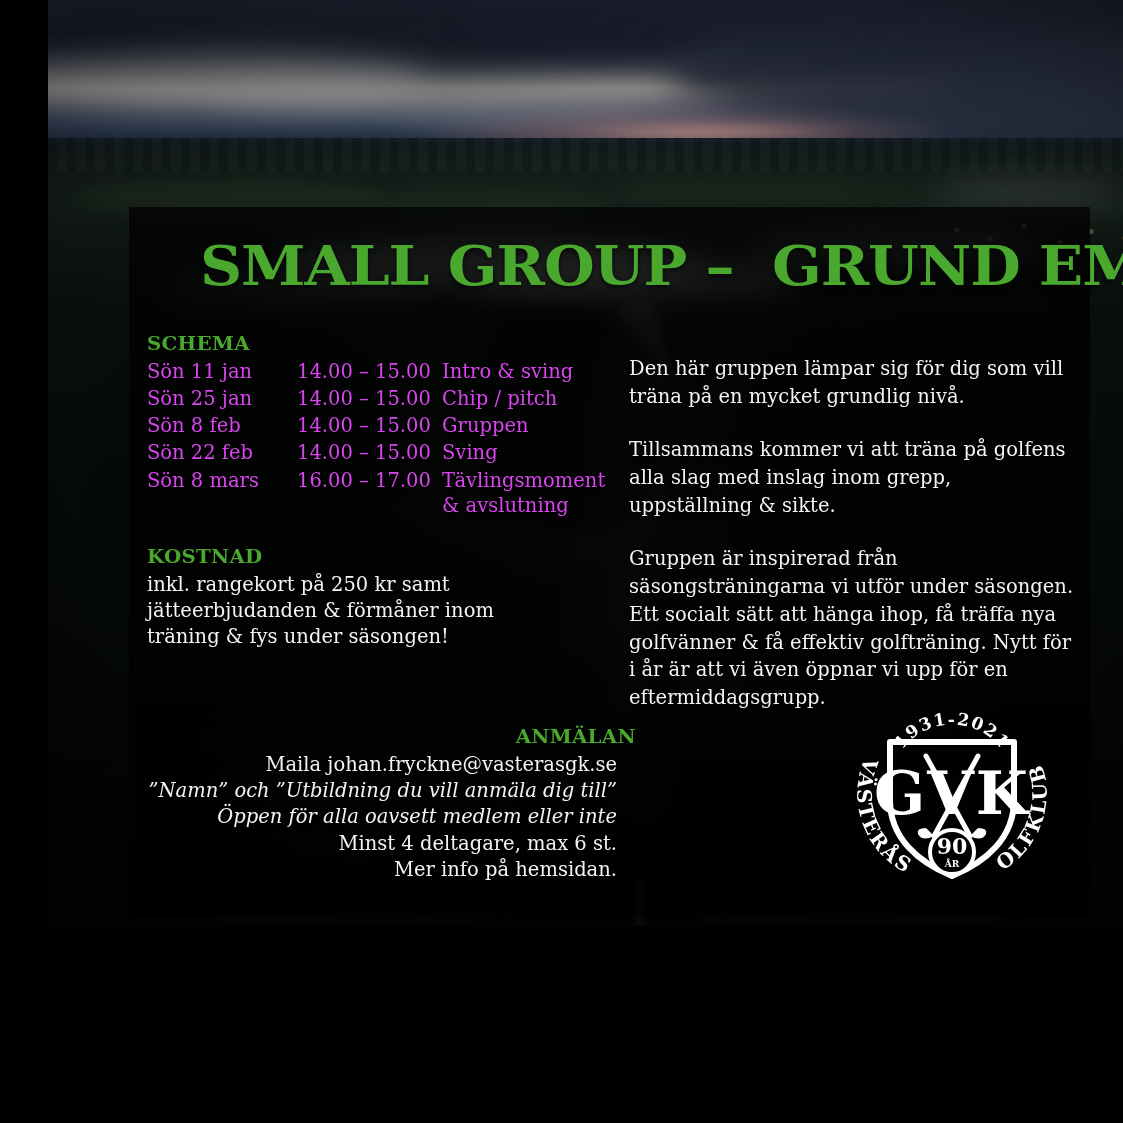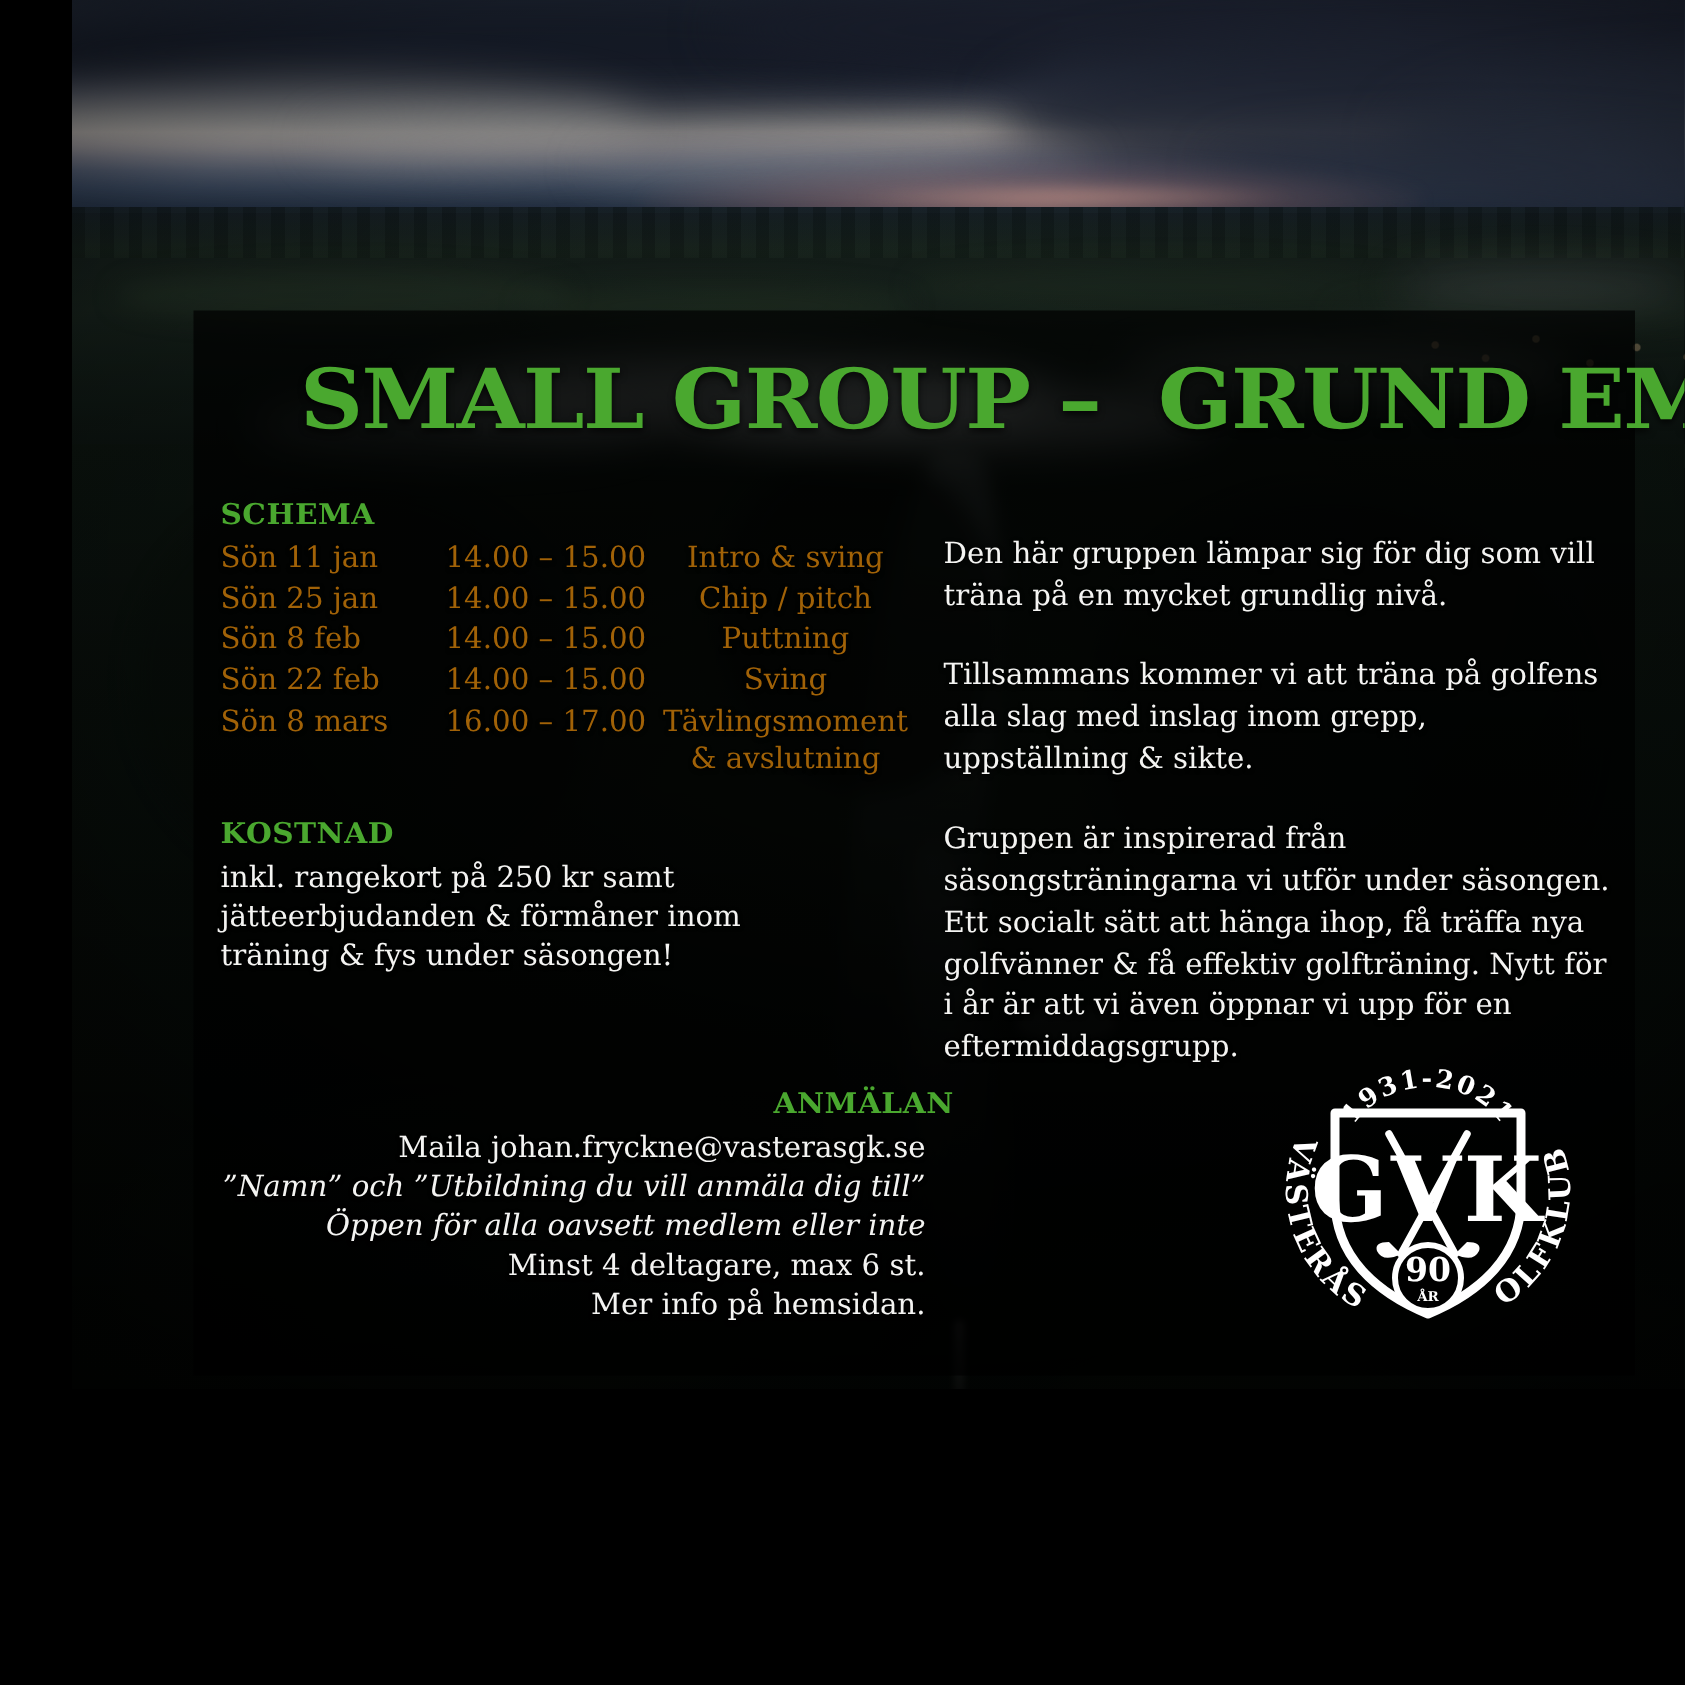--- a/index.html
+++ b/index.html
@@ -195,30 +195,30 @@
     letter-spacing:.3px;
     transform:scaleX(1.04);
     transform-origin:left center;
     margin:0 0 3px 0;
     line-height:1.25;
   }
   .sched{border-collapse:collapse;border-spacing:0;}
   .sched td{
     font-family:"DejaVu Serif", serif;
     font-size:19.5px;
-    color:#a16207;
+    color:#d946ef;
     padding:0 0 1.5px 0;
     line-height:1.32;
     vertical-align:top;
     white-space:nowrap;
     text-shadow:0 1px 3px rgba(0,0,0,.9);
   }
   .c-day{width:150px;}
   .c-time{width:145px;}
-  .c-act{width:auto;white-space:normal;text-align:center;}
+  .c-act{width:auto;white-space:normal;}
 
   .blk{margin-top:0;}
   .blk p{
     margin:0;
     font-family:"DejaVu Serif", serif;
     font-size:19.5px;
     color:#f4f4f2;
     line-height:1.35;
     text-shadow:0 1px 3px rgba(0,0,0,.9);
   }
@@ -310,21 +310,21 @@
             <td class="c-act">Intro &amp; sving</td>
           </tr>
           <tr>
             <td class="c-day">Sön 25 jan</td>
             <td class="c-time">14.00 – 15.00</td>
             <td class="c-act">Chip / pitch</td>
           </tr>
           <tr>
             <td class="c-day">Sön 8 feb</td>
             <td class="c-time">14.00 – 15.00</td>
-            <td class="c-act">Puttning</td>
+            <td class="c-act">Gruppen</td>
           </tr>
           <tr>
             <td class="c-day">Sön 22 feb</td>
             <td class="c-time">14.00 – 15.00</td>
             <td class="c-act">Sving</td>
           </tr>
           <tr>
             <td class="c-day">Sön 8 mars</td>
             <td class="c-time">16.00 – 17.00</td>
             <td class="c-act" style="white-space:pre-line;">Tävlingsmoment

